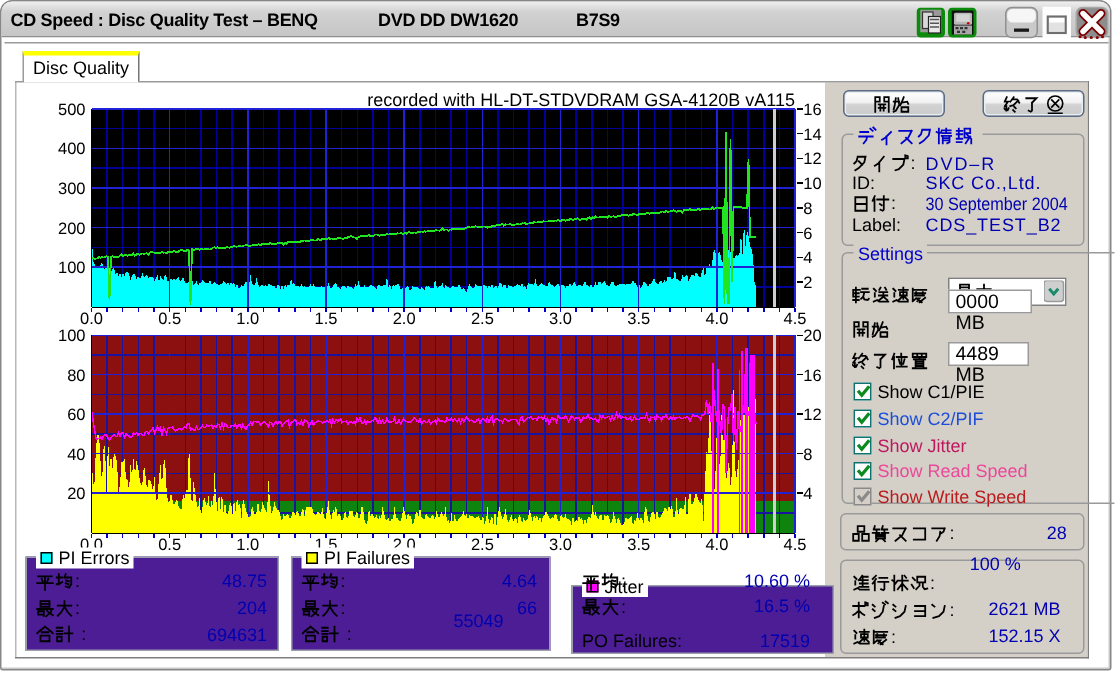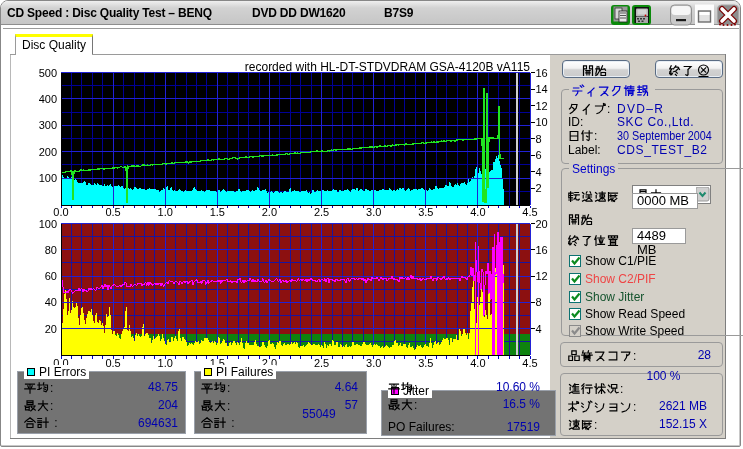--- a/index.html
+++ b/index.html
@@ -14,21 +14,21 @@
 .tcr{position:absolute;left:725px;top:54px;width:1px;height:385px;background:#7e7e7e}
 .tcb{position:absolute;left:10px;top:438px;width:716px;height:1px;background:#7e7e7e}
 .rpanel{position:absolute;left:550px;top:55px;width:175px;height:383px;background:#d4d0c8}
 .btn{position:absolute;height:18px;border:1px solid #5a6c84;border-radius:4px;background:linear-gradient(#ffffff,#f2f2f2 45%,#d2d2d2 55%,#cbcbcb);text-align:center;box-shadow:inset 0 0 0 1px #e8eef4}
 .gbox{position:absolute;border:1px solid #9a9a9a;border-radius:4px}
 .gtitle{position:absolute;top:-7px;left:7px;background:#d4d0c8;padding:0 3px;font-size:12px}
 .row{position:absolute;font-size:12px;white-space:nowrap}
 .blue{color:#0000b0}
 .edit{position:absolute;background:#fff;border:1px solid #9a9a9a;font-size:13px;color:#000;padding-left:4px}
 .cb{position:absolute;width:12px;height:12px;background:#fff;border:1px solid #0d7272}
-.lgbox{position:absolute;border:1px solid #9aa0aa;background:#737373}
+.lgbox{position:absolute;border:1px solid #9aa0aa;background:#4c1d95}
 .lgtitle{position:absolute;top:-7px;left:6px;background:#fff;padding:0 3px;font-size:12px;white-space:nowrap}
 .sw{display:inline-block;width:8px;height:8px;border:1px solid #000;margin-right:4px;position:relative;top:0px}
 </style></head><body>
 <div class="win"></div>
 <div class="tbar"></div>
 <div class="ttext" style="left:7px">CD Speed : Disc Quality Test – BENQ</div>
 <div class="ttext" style="left:252px">DVD DD DW1620</div>
 <div class="ttext" style="left:384px">B7S9</div>
 <div class="cline"></div>
 <svg class="abs" style="left:611px;top:5px" width="42" height="21">
@@ -418,64 +418,64 @@
       <path d="M14.5 3.8 L23.5 3.8 M19.0 0.8 L19.0 4.5 L16.8 8.2 L14.5 10.5 M19.0 4.5 L21.2 8.2 L23.5 10.5" fill="none" stroke="#000" stroke-width="1.19" stroke-linecap="square"></path>
     </svg></div>
 <svg class="abs" style="left:696px;top:187px" width="14" height="15">
     <rect x="0" y="0" width="13" height="14" rx="2" fill="#cfcfcf" stroke="#9a9a9a"></rect>
     <path d="M3.5 5.5 L6.5 9 L9.5 5.5" fill="none" stroke="#1d8a6e" stroke-width="2"></path>
   </svg>
 <div class="row" style="left:568px;top:212px"><svg width="28" height="14" viewBox="0 -1 28 14" style="vertical-align:middle;position:relative;top:0px">
       <path d="M1.5 0.8 L1.5 10.5 M10.5 0.8 L10.5 10.5 M1.5 0.8 L4.5 0.8 L4.5 3.8 L1.5 3.8 M7.5 0.8 L10.5 0.8 M7.5 0.8 L7.5 3.8 L10.5 3.8 M3.8 5.6 L8.2 5.6 M3.8 7.9 L8.2 7.9 M4.9 5.6 L4.9 9.8 M7.1 5.6 L7.1 9.8" fill="none" stroke="#000" stroke-width="1.19" stroke-linecap="square"></path>
       <path d="M15.2 1.5 L14.5 6.0 L13.8 9.0 M13.8 3.8 L17.5 3.8 M16.8 1.5 L17.5 6.0 L15.2 9.8 L13.8 10.5 M20.5 0.8 L19.0 4.5 L18.2 6.0 M19.0 4.5 L22.8 3.8 L23.5 5.2 M19.0 7.5 L23.5 7.5 L23.5 10.5 L19.0 10.5 L19.0 7.5" fill="none" stroke="#000" stroke-width="1.19" stroke-linecap="square"></path>
     </svg></div>
-<div class="edit" style="left:632px;top:193px;width:66px;height:16px;line-height:14px">0000 MB</div>
+<div class="edit" style="left:632px;top:193px;width:56px;height:16px;line-height:14px">0000 MB</div>
 <div class="row" style="left:568px;top:233px"><svg width="54" height="14" viewBox="0 -1 54 14" style="vertical-align:middle;position:relative;top:0px">
       <path d="M2.2 0.8 L0.8 3.8 L3.0 3.8 L0.8 6.8 M1.9 6.8 L1.9 9.8 M0.4 8.2 L1.1 9.0 M3.4 8.2 L2.8 9.4 M6.8 0.8 L5.2 3.0 L4.5 3.8 M6.0 2.2 L9.0 2.2 L10.5 4.5 M9.8 3.0 L6.8 6.0 L4.5 6.8 M7.1 7.1 L8.2 8.2 M6.4 9.4 L7.5 10.5" fill="none" stroke="#000" stroke-width="1.19" stroke-linecap="square"></path>
       <path d="M15.2 1.5 L22.0 1.5 L19.0 4.5 M19.0 4.5 L19.0 9.8 L18.2 10.5 L16.8 9.8" fill="none" stroke="#000" stroke-width="1.19" stroke-linecap="square"></path>
       <path d="M28.2 0.8 L26.8 4.5 M28.0 3.0 L28.0 10.5 M32.8 0.8 L32.8 3.0 M29.8 3.0 L36.5 3.0 M31.2 4.5 L32.0 7.5 M35.0 4.5 L34.2 7.5 M33.0 3.8 L33.0 9.0 M29.8 9.4 L36.5 9.4" fill="none" stroke="#000" stroke-width="1.19" stroke-linecap="square"></path>
       <path d="M40.5 0.8 L49.5 0.8 M40.5 0.8 L40.5 3.0 L49.5 3.0 L49.5 0.8 M43.5 0.8 L43.5 3.0 M46.5 0.8 L46.5 3.0 M45.0 3.0 L45.0 4.5 M41.2 4.5 L48.8 4.5 M42.4 4.5 L42.4 9.8 M42.4 6.0 L47.6 6.0 M42.4 7.5 L47.6 7.5 M42.4 9.0 L47.6 9.0 M47.6 4.5 L47.6 9.8 M40.5 10.5 L49.5 10.5" fill="none" stroke="#000" stroke-width="1.19" stroke-linecap="square"></path>
     </svg></div>
 <div class="edit" style="left:632px;top:228px;width:54px;height:16px;line-height:14px">4489 MB</div>
 <div class="cb" style="left:569px;top:255px;border-color:#0d7272;background:#fff"></div>
 <svg class="abs" style="left:570px;top:255px" width="12" height="12">
     <path d="M2 5.5 L4.5 8.5 L9.5 2.5" fill="none" stroke="#0c8a1f" stroke-width="2.2"></path>
   </svg>
 <div class="row" style="left:585px;top:254px"><span style="color:#000">Show C1/PIE</span></div>
 <div class="cb" style="left:569px;top:273px;border-color:#0d7272;background:#fff"></div>
 <svg class="abs" style="left:570px;top:273px" width="12" height="12">
     <path d="M2 5.5 L4.5 8.5 L9.5 2.5" fill="none" stroke="#0c8a1f" stroke-width="2.2"></path>
   </svg>
-<div class="row" style="left:585px;top:272px"><span style="color:#ef4444">Show C2/PIF</span></div>
+<div class="row" style="left:585px;top:272px"><span style="color:#1d4ed8">Show C2/PIF</span></div>
 <div class="cb" style="left:569px;top:291px;border-color:#0d7272;background:#fff"></div>
 <svg class="abs" style="left:570px;top:291px" width="12" height="12">
     <path d="M2 5.5 L4.5 8.5 L9.5 2.5" fill="none" stroke="#0c8a1f" stroke-width="2.2"></path>
   </svg>
-<div class="row" style="left:585px;top:290px"><span style="color:#14532d">Show Jitter</span></div>
+<div class="row" style="left:585px;top:290px"><span style="color:#be185d">Show Jitter</span></div>
 <div class="cb" style="left:569px;top:308px;border-color:#0d7272;background:#fff"></div>
 <svg class="abs" style="left:570px;top:308px" width="12" height="12">
     <path d="M2 5.5 L4.5 8.5 L9.5 2.5" fill="none" stroke="#0c8a1f" stroke-width="2.2"></path>
   </svg>
-<div class="row" style="left:585px;top:307px"><span style="color:#000000">Show Read Speed</span></div>
+<div class="row" style="left:585px;top:307px"><span style="color:#ec4899">Show Read Speed</span></div>
 <div class="cb" style="left:569px;top:325px;border-color:#8a8a8a;background:#d4d0c8"></div>
 <svg class="abs" style="left:570px;top:325px" width="12" height="12">
     <path d="M2 5.5 L4.5 8.5 L9.5 2.5" fill="none" stroke="#8a8a8a" stroke-width="2.2"></path>
   </svg>
-<div class="row" style="left:585px;top:324px"><span style="color:#000000">Show Write Speed</span></div>
+<div class="row" style="left:585px;top:324px"><span style="color:#b91c1c">Show Write Speed</span></div>
 <div class="gbox" style="left:560px;top:342px;width:163px;height:25px"></div>
 <div class="row" style="left:568px;top:348px"><svg width="74" height="14" viewBox="0 -1 74 14" style="vertical-align:middle;position:relative;top:0px">
       <path d="M3.8 0.8 L8.2 0.8 L8.2 4.5 L3.8 4.5 L3.8 0.8 M0.8 6.0 L4.5 6.0 L4.5 10.5 L0.8 10.5 L0.8 6.0 M6.8 6.0 L11.2 6.0 L11.2 10.5 L6.8 10.5 L6.8 6.0" fill="none" stroke="#000" stroke-width="1.19" stroke-linecap="square"></path>
       <path d="M15.2 0.8 L14.5 3.0 M14.5 3.0 L18.2 3.0 M16.4 3.0 L16.4 5.2 M20.5 0.8 L19.8 3.0 M19.8 3.0 L23.5 3.0 M21.6 3.0 L21.6 5.2 M13.8 5.2 L18.2 5.2 M19.8 5.2 L24.2 5.2 M16.0 6.4 L22.0 6.4 L22.0 9.0 L16.0 9.0 L16.0 6.4 M16.0 7.6 L22.0 7.6 M17.5 9.4 L16.0 10.9 M20.5 9.4 L22.0 10.9" fill="none" stroke="#000" stroke-width="1.19" stroke-linecap="square"></path>
       <path d="M27.5 2.2 L35.8 2.2 M35.8 2.2 L33.5 6.8 L29.0 10.5 M32.0 6.8 L35.8 10.5" fill="none" stroke="#000" stroke-width="1.19" stroke-linecap="square"></path>
       <path d="M41.2 2.2 L48.8 2.2 L48.8 9.8 L41.2 9.8" fill="none" stroke="#000" stroke-width="1.19" stroke-linecap="square"></path>
       <path d="M53.5 2.2 L61.8 2.2 M61.8 2.2 L61.0 4.5 L58.8 6.0 M58.8 4.5 L58.4 7.5 L56.5 10.5" fill="none" stroke="#000" stroke-width="1.19" stroke-linecap="square"></path>
       <text x="65" y="9.5" font-size="12" fill="#000" font-family="Liberation Sans, sans-serif">:</text>
     </svg></div>
 <div class="row" style="left:0px;top:0px"></div>
-<div class="row blue" style="left:664px;top:348px;width:47px;text-align:right">28</div>
+<div class="row blue" style="left:681px;top:348px;width:47px;text-align:center">28</div>
 <div class="gbox" style="left:560px;top:373px;width:163px;height:63px"></div>
 <div class="row" style="left:568px;top:381px"><svg width="61" height="14" viewBox="0 -1 61 14" style="vertical-align:middle;position:relative;top:0px">
       <path d="M1.5 1.5 L3.0 3.0 M2.2 4.5 L2.2 6.8 M1.5 10.1 L3.8 9.0 L5.2 10.1 L11.2 10.1 M6.8 0.8 L5.2 3.0 L4.5 3.8 M6.8 1.5 L10.5 1.5 M7.1 1.5 L7.1 8.2 M5.2 3.8 L10.5 3.8 M5.2 6.0 L10.5 6.0 M4.9 8.2 L10.9 8.2" fill="none" stroke="#000" stroke-width="1.19" stroke-linecap="square"></path>
       <path d="M16.0 0.8 L13.8 3.0 M16.0 3.0 L13.8 6.0 M15.2 4.5 L15.2 10.5 M18.2 2.2 L23.5 2.2 M17.5 4.9 L24.2 4.9 M21.6 4.9 L21.6 9.8 L20.9 10.5 L19.4 9.8" fill="none" stroke="#000" stroke-width="1.19" stroke-linecap="square"></path>
       <path d="M28.2 0.8 L28.2 10.5 M26.8 3.8 L28.2 4.9 M30.1 4.5 L29.0 6.0 M35.0 0.8 L36.1 2.2 M30.5 4.1 L37.2 4.1 M33.5 0.8 L33.5 10.5 M33.5 6.0 L30.5 9.8 M33.5 6.0 L36.9 9.8" fill="none" stroke="#000" stroke-width="1.19" stroke-linecap="square"></path>
       <path d="M40.5 2.2 L42.0 3.8 M39.8 6.8 L41.2 9.0 M43.5 1.5 L48.8 1.5 L48.8 5.2 L43.5 5.2 L43.5 1.5 M45.0 5.2 L45.0 7.5 L42.8 9.8 M47.2 5.2 L47.2 8.2 L48.4 9.8 L50.2 9.4" fill="none" stroke="#000" stroke-width="1.19" stroke-linecap="square"></path>
       <text x="52" y="9.5" font-size="12" fill="#000" font-family="Liberation Sans, sans-serif">:</text>
     </svg></div>
 <div class="row" style="left:568px;top:399px"><svg width="74" height="14" viewBox="0 -1 74 14" style="vertical-align:middle;position:relative;top:0px">
       <path d="M0.8 3.0 L8.2 3.0 M4.5 0.8 L4.5 10.5 M4.5 6.0 L2.2 8.2 L0.8 9.0 M4.5 6.0 L6.8 8.2 L8.2 9.0 M8.8 0.6 L10.5 1.1 L10.5 2.5 L8.8 2.5 L8.8 0.6" fill="none" stroke="#000" stroke-width="1.19" stroke-linecap="square"></path>
@@ -531,21 +531,21 @@
       <path d="M14.5 3.8 L23.5 3.8 M19.0 0.8 L19.0 4.5 L16.8 8.2 L14.5 10.5 M19.0 4.5 L21.2 8.2 L23.5 10.5" fill="none" stroke="#000" stroke-width="1.19" stroke-linecap="square"></path>
       <text x="26" y="9.5" font-size="12" fill="#000" font-family="Liberation Sans, sans-serif">:</text>
     </svg></div>
 <div class="row" style="left:201px;top:415px"><svg width="39" height="14" viewBox="0 -1 39 14" style="vertical-align:middle;position:relative;top:0px">
       <path d="M6.0 0.8 L2.2 3.8 L0.8 5.2 M6.0 0.8 L9.8 3.8 L11.2 5.2 M3.8 4.5 L8.2 4.5 M3.0 6.8 L9.0 6.8 L9.0 10.5 L3.0 10.5 L3.0 6.8" fill="none" stroke="#000" stroke-width="1.19" stroke-linecap="square"></path>
       <path d="M13.8 1.5 L17.5 1.5 M13.8 3.8 L17.5 3.8 M13.8 5.6 L17.5 5.6 M14.1 7.5 L17.1 7.5 L17.1 10.5 L14.1 10.5 L14.1 7.5 M22.0 0.8 L22.0 10.5 M19.0 5.2 L24.2 5.2" fill="none" stroke="#000" stroke-width="1.19" stroke-linecap="square"></path>
       <text x="26" y="9.5" font-size="12" fill="#000" font-family="Liberation Sans, sans-serif"> </text>
       <text x="30.2" y="9.5" font-size="12" fill="#000" font-family="Liberation Sans, sans-serif">:</text>
     </svg></div>
 <div class="row blue" style="left:280px;top:380px;width:78px;text-align:right">4.64</div>
-<div class="row blue" style="left:280px;top:398px;width:78px;text-align:right">57</div>
+<div class="row blue" style="left:280px;top:398px;width:78px;text-align:right">66</div>
 <div class="row blue" style="left:280px;top:407px;width:78px;text-align:center">55049</div>
 <div class="row" style="left:388px;top:380px"><svg width="35" height="14" viewBox="0 -1 35 14" style="vertical-align:middle;position:relative;top:0px">
       <path d="M1.5 2.2 L10.5 2.2 M3.8 3.8 L4.5 5.6 M8.2 3.8 L7.5 5.6 M0.8 6.8 L11.2 6.8 M6.0 2.2 L6.0 11.2" fill="none" stroke="#000" stroke-width="1.19" stroke-linecap="square"></path>
       <path d="M15.2 0.8 L15.2 7.5 M13.8 3.0 L17.5 3.0 M13.8 7.5 L15.2 7.5 L17.5 6.0 M19.8 0.8 L19.0 3.0 M19.0 3.0 L23.5 3.0 L23.5 7.5 L22.0 9.8 L19.8 9.0 M20.1 4.9 L22.0 5.6 M19.8 6.8 L21.6 7.5" fill="none" stroke="#000" stroke-width="1.19" stroke-linecap="square"></path>
       <text x="26" y="9.5" font-size="12" fill="#000" font-family="Liberation Sans, sans-serif">:</text>
     </svg></div>
 <div class="row" style="left:388px;top:397px"><svg width="35" height="14" viewBox="0 -1 35 14" style="vertical-align:middle;position:relative;top:0px">
       <path d="M3.0 0.8 L9.0 0.8 L9.0 4.5 L3.0 4.5 L3.0 0.8 M3.0 2.6 L9.0 2.6 M0.8 6.0 L6.0 6.0 M1.5 6.0 L1.5 9.8 M1.5 7.5 L5.2 7.5 M1.5 9.8 L5.2 9.8 M5.2 6.0 L5.2 10.5 M6.8 6.0 L11.2 6.0 M7.1 6.0 L7.5 7.5 L11.2 10.1 M10.5 6.0 L9.8 8.2 L6.8 10.9" fill="none" stroke="#000" stroke-width="1.19" stroke-linecap="square"></path>
       <path d="M14.5 3.8 L23.5 3.8 M19.0 0.8 L19.0 4.5 L16.8 8.2 L14.5 10.5 M19.0 4.5 L21.2 8.2 L23.5 10.5" fill="none" stroke="#000" stroke-width="1.19" stroke-linecap="square"></path>
       <text x="26" y="9.5" font-size="12" fill="#000" font-family="Liberation Sans, sans-serif">:</text>

